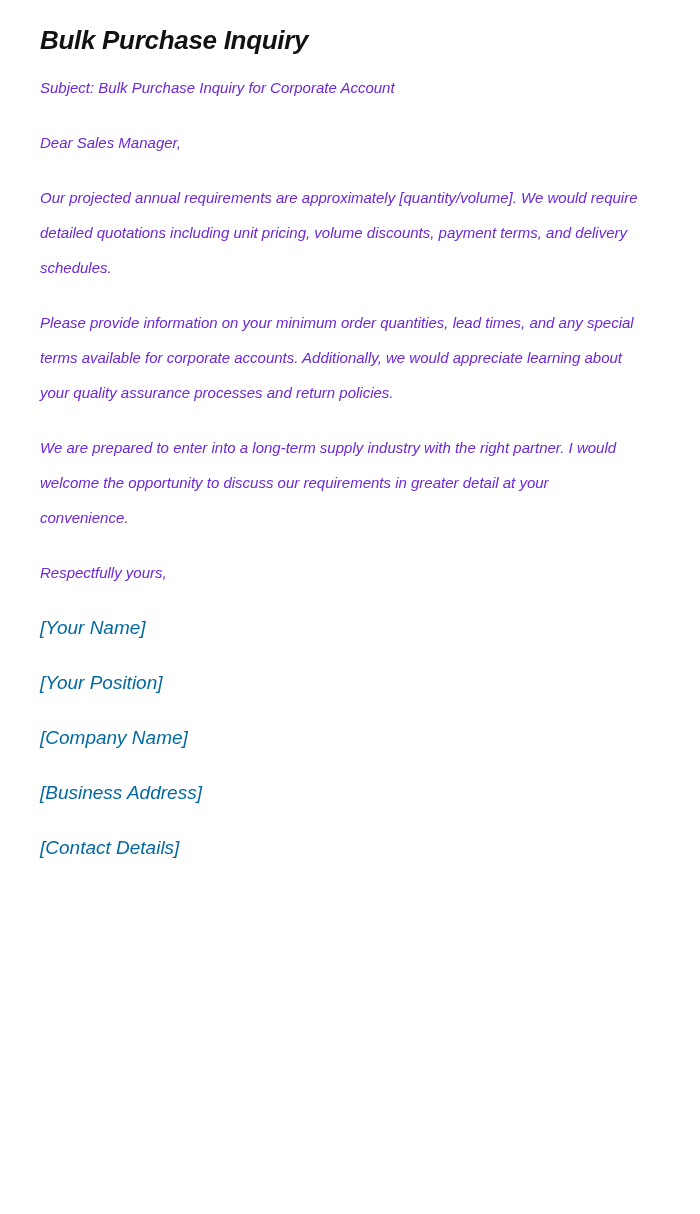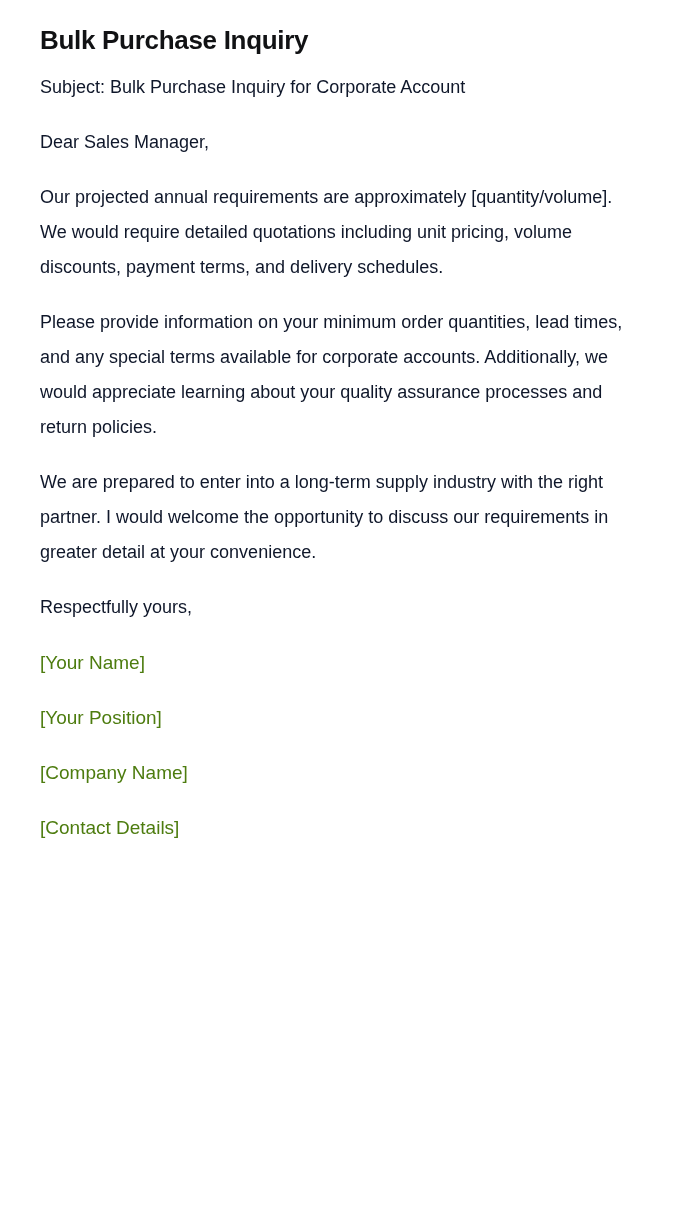--- a/index.html
+++ b/index.html
@@ -13,48 +13,49 @@
     font-family: "Liberation Sans", sans-serif;
     color: #1f2023;
     -webkit-font-smoothing: antialiased;
   }
   .page {
     width: 668px;
     min-height: 1214px;
     box-sizing: border-box;
     padding: 24px 32px 24px 40px;
     background: #ffffff;
+    font-style: italic;
   }
   .doc-title {
     font-family: "Liberation Sans", sans-serif;
     font-size: 26px;
     font-weight: bold;
     line-height: 32px;
     letter-spacing: -0.3px;
     margin: 0 0 14px 0;
     color: #111214;
   }
   .doc-body {
     width: 600px;
   }
   .para {
-    font-size: 18px;
+    font-size: 15px;
     line-height: 35px;
     margin: 0 0 20px 0;
-    color: #0f172a;
+    color: #6d28d9;
     word-wrap: break-word;
   }
   .para:last-child {
     margin-bottom: 0;
   }
   .sig-line {
     font-size: 19px;
     line-height: 35px;
     margin: 0 0 20px 0;
-    color: #4d7c0f;
+    color: #0369a1;
   }
   .sig-line:last-child {
     margin-bottom: 1px;
   }
 </style>
 </head>
 <body>
 
 <div class="page">
 
@@ -72,17 +73,18 @@
     <p class="para">Please provide information on your minimum order quantities, lead times, and any special terms available for corporate accounts. Additionally, we would appreciate learning about your quality assurance processes and return policies.</p>
 
     <p class="para">We are prepared to enter into a long-term supply industry with the right partner. I would welcome the opportunity to discuss our requirements in greater detail at your convenience.</p>
 
     <p class="para">Respectfully yours,</p>
 
     <div>
       <p class="sig-line">[Your Name]</p>
       <p class="sig-line">[Your Position]</p>
       <p class="sig-line">[Company Name]</p>
+      <p class="sig-line">[Business Address]</p>
       <p class="sig-line">[Contact Details]</p>
     </div>
 
   </div>
 </div>
 
 </body></html>

